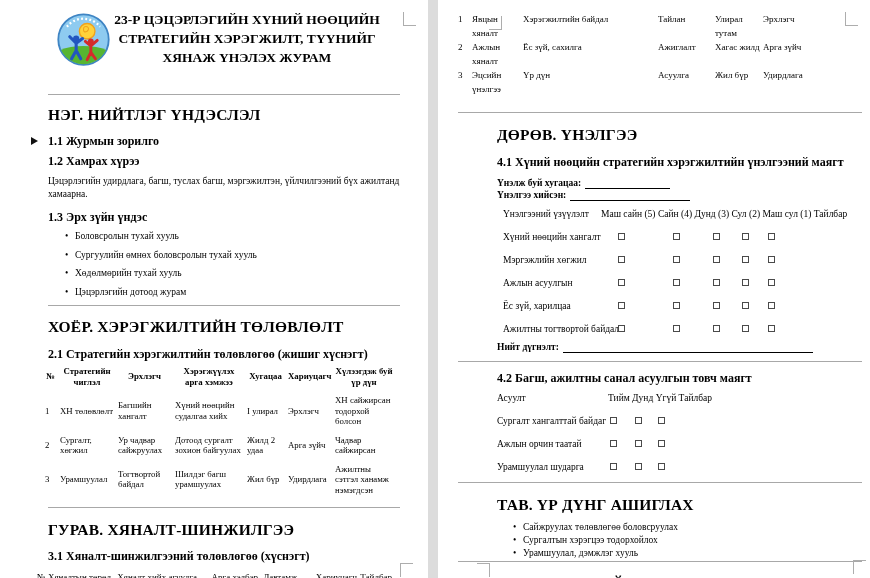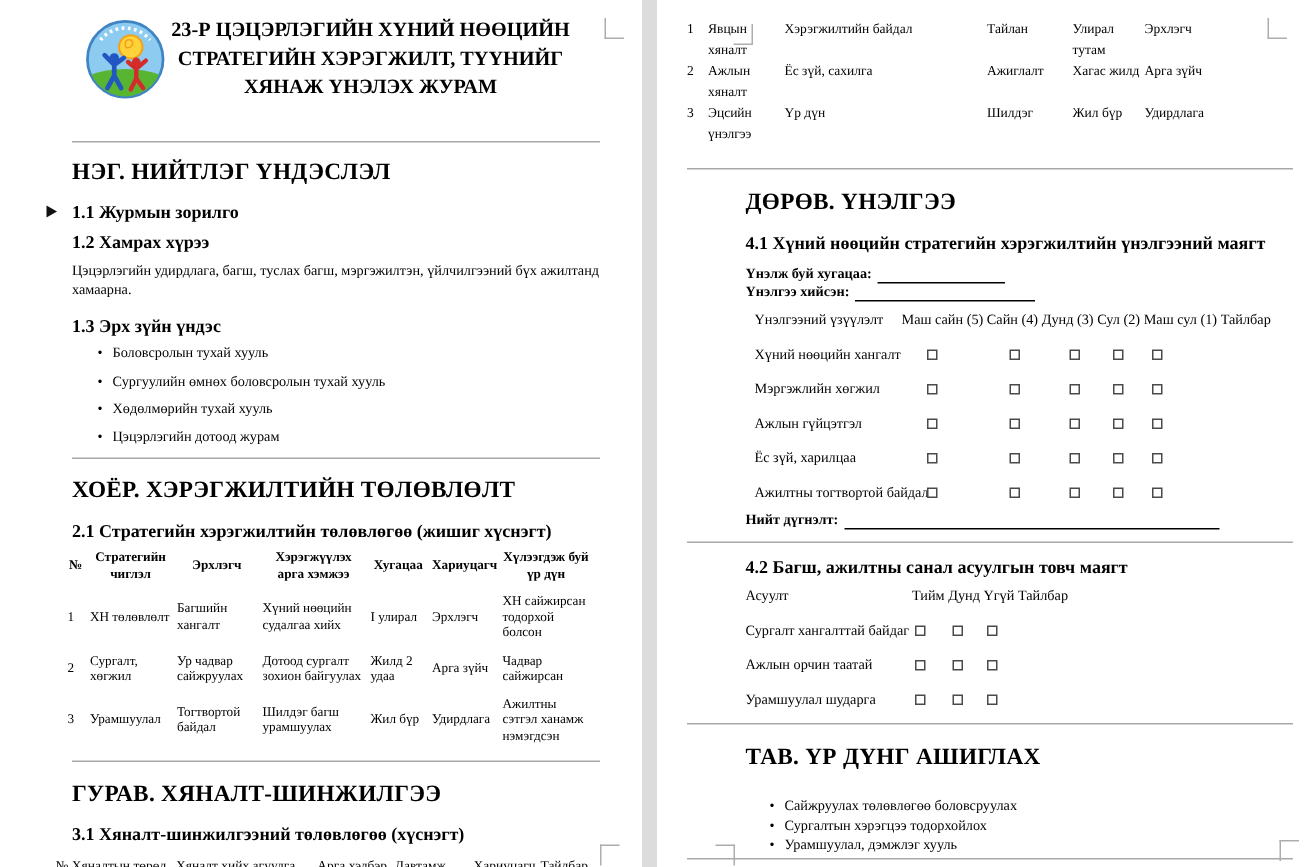--- a/index.html
+++ b/index.html
@@ -27,21 +27,21 @@
   .subitem{position:relative;}
   .m-t11{margin-top:11px;} .m-t8{margin-top:8px;} .m-t9{margin-top:9px;} .m-t10{margin-top:10px;}
   .m-t12{margin-top:12px;} .m-t6{margin-top:6px;}
   .m-t16{margin-top:16px;} .m-t3{margin-top:3px;}
   .cursor{position:absolute;left:-17px;top:2px;width:0;height:0;
           border-left:7px solid #111;border-top:4.5px solid transparent;border-bottom:4.5px solid transparent;}
 
   ul.blist{list-style:none;margin:8px 0 0;padding:0 0 0 27px;font-size:9.5px;}
   ul.blist li{position:relative;line-height:10.5px;margin-bottom:8px;}
   ul.blist li::before{content:"\2022";position:absolute;left:-10px;}
-  .page-right ul.blist{padding-left:26px;margin-top:19px;}
+  .page-right ul.blist{padding-left:26px;margin-top:8px;}
   .page-right ul.blist li{margin-bottom:3px;line-height:10px;}
 
   
   .t21row{display:flex;align-items:center;margin-left:-3px;font-size:8.8px;line-height:10.5px;}
   .t21row.head{font-weight:bold;margin-top:6px;}
   .t21row .c{padding-right:4px;}
   .t21row.head .c{text-align:center;padding-right:4px;}
   .tc0{width:15px;} .tc1{width:58px;} .tc2{width:57px;} .tc3{width:72px;} .tc4{width:41px;} .tc5{width:47px;} .tc6{width:62px;}
 
   
@@ -205,21 +205,21 @@
           <span class="mc1">Ажлын хяналт</span>
           <span class="mc2">Ёс зүй, сахилга</span>
           <span class="mc3">Ажиглалт</span>
           <span class="mc4">Хагас жилд</span>
           <span class="mc5">Арга зүйч</span>
         </div>
         <div class="mrow">
           <span class="mc0">3</span>
           <span class="mc1">Эцсийн үнэлгээ</span>
           <span class="mc2">Үр дүн</span>
-          <span class="mc3">Шилдэг</span>
+          <span class="mc3">Асуулга</span>
           <span class="mc4">Жил бүр</span>
           <span class="mc5">Удирдлага</span>
         </div>
       </div>
 
     <hr class="rule m-t16">
 
     <h1 class="m-t12">ДӨРӨВ. ҮНЭЛГЭЭ</h1>
     <div class="sub m-t12">4.1 Хүний нөөцийн стратегийн хэрэгжилтийн үнэлгээний маягт</div>
 
@@ -245,21 +245,21 @@
         </div>
         <div class="frow r41 m-t12">
           <span class="flabel">Мэргэжлийн хөгжил</span>
           <span class="cb" style="left: 121px;"></span>
           <span class="cb" style="left: 176px;"></span>
           <span class="cb" style="left: 216px;"></span>
           <span class="cb" style="left: 245px;"></span>
           <span class="cb" style="left: 271px;"></span>
         </div>
         <div class="frow r41 m-t12">
-          <span class="flabel">Ажлын гүйцэтгэл</span>
+          <span class="flabel">Ажлын асуулгын</span>
           <span class="cb" style="left: 121px;"></span>
           <span class="cb" style="left: 176px;"></span>
           <span class="cb" style="left: 216px;"></span>
           <span class="cb" style="left: 245px;"></span>
           <span class="cb" style="left: 271px;"></span>
         </div>
         <div class="frow r41 m-t12">
           <span class="flabel">Ёс зүй, харилцаа</span>
           <span class="cb" style="left: 121px;"></span>
           <span class="cb" style="left: 176px;"></span>

